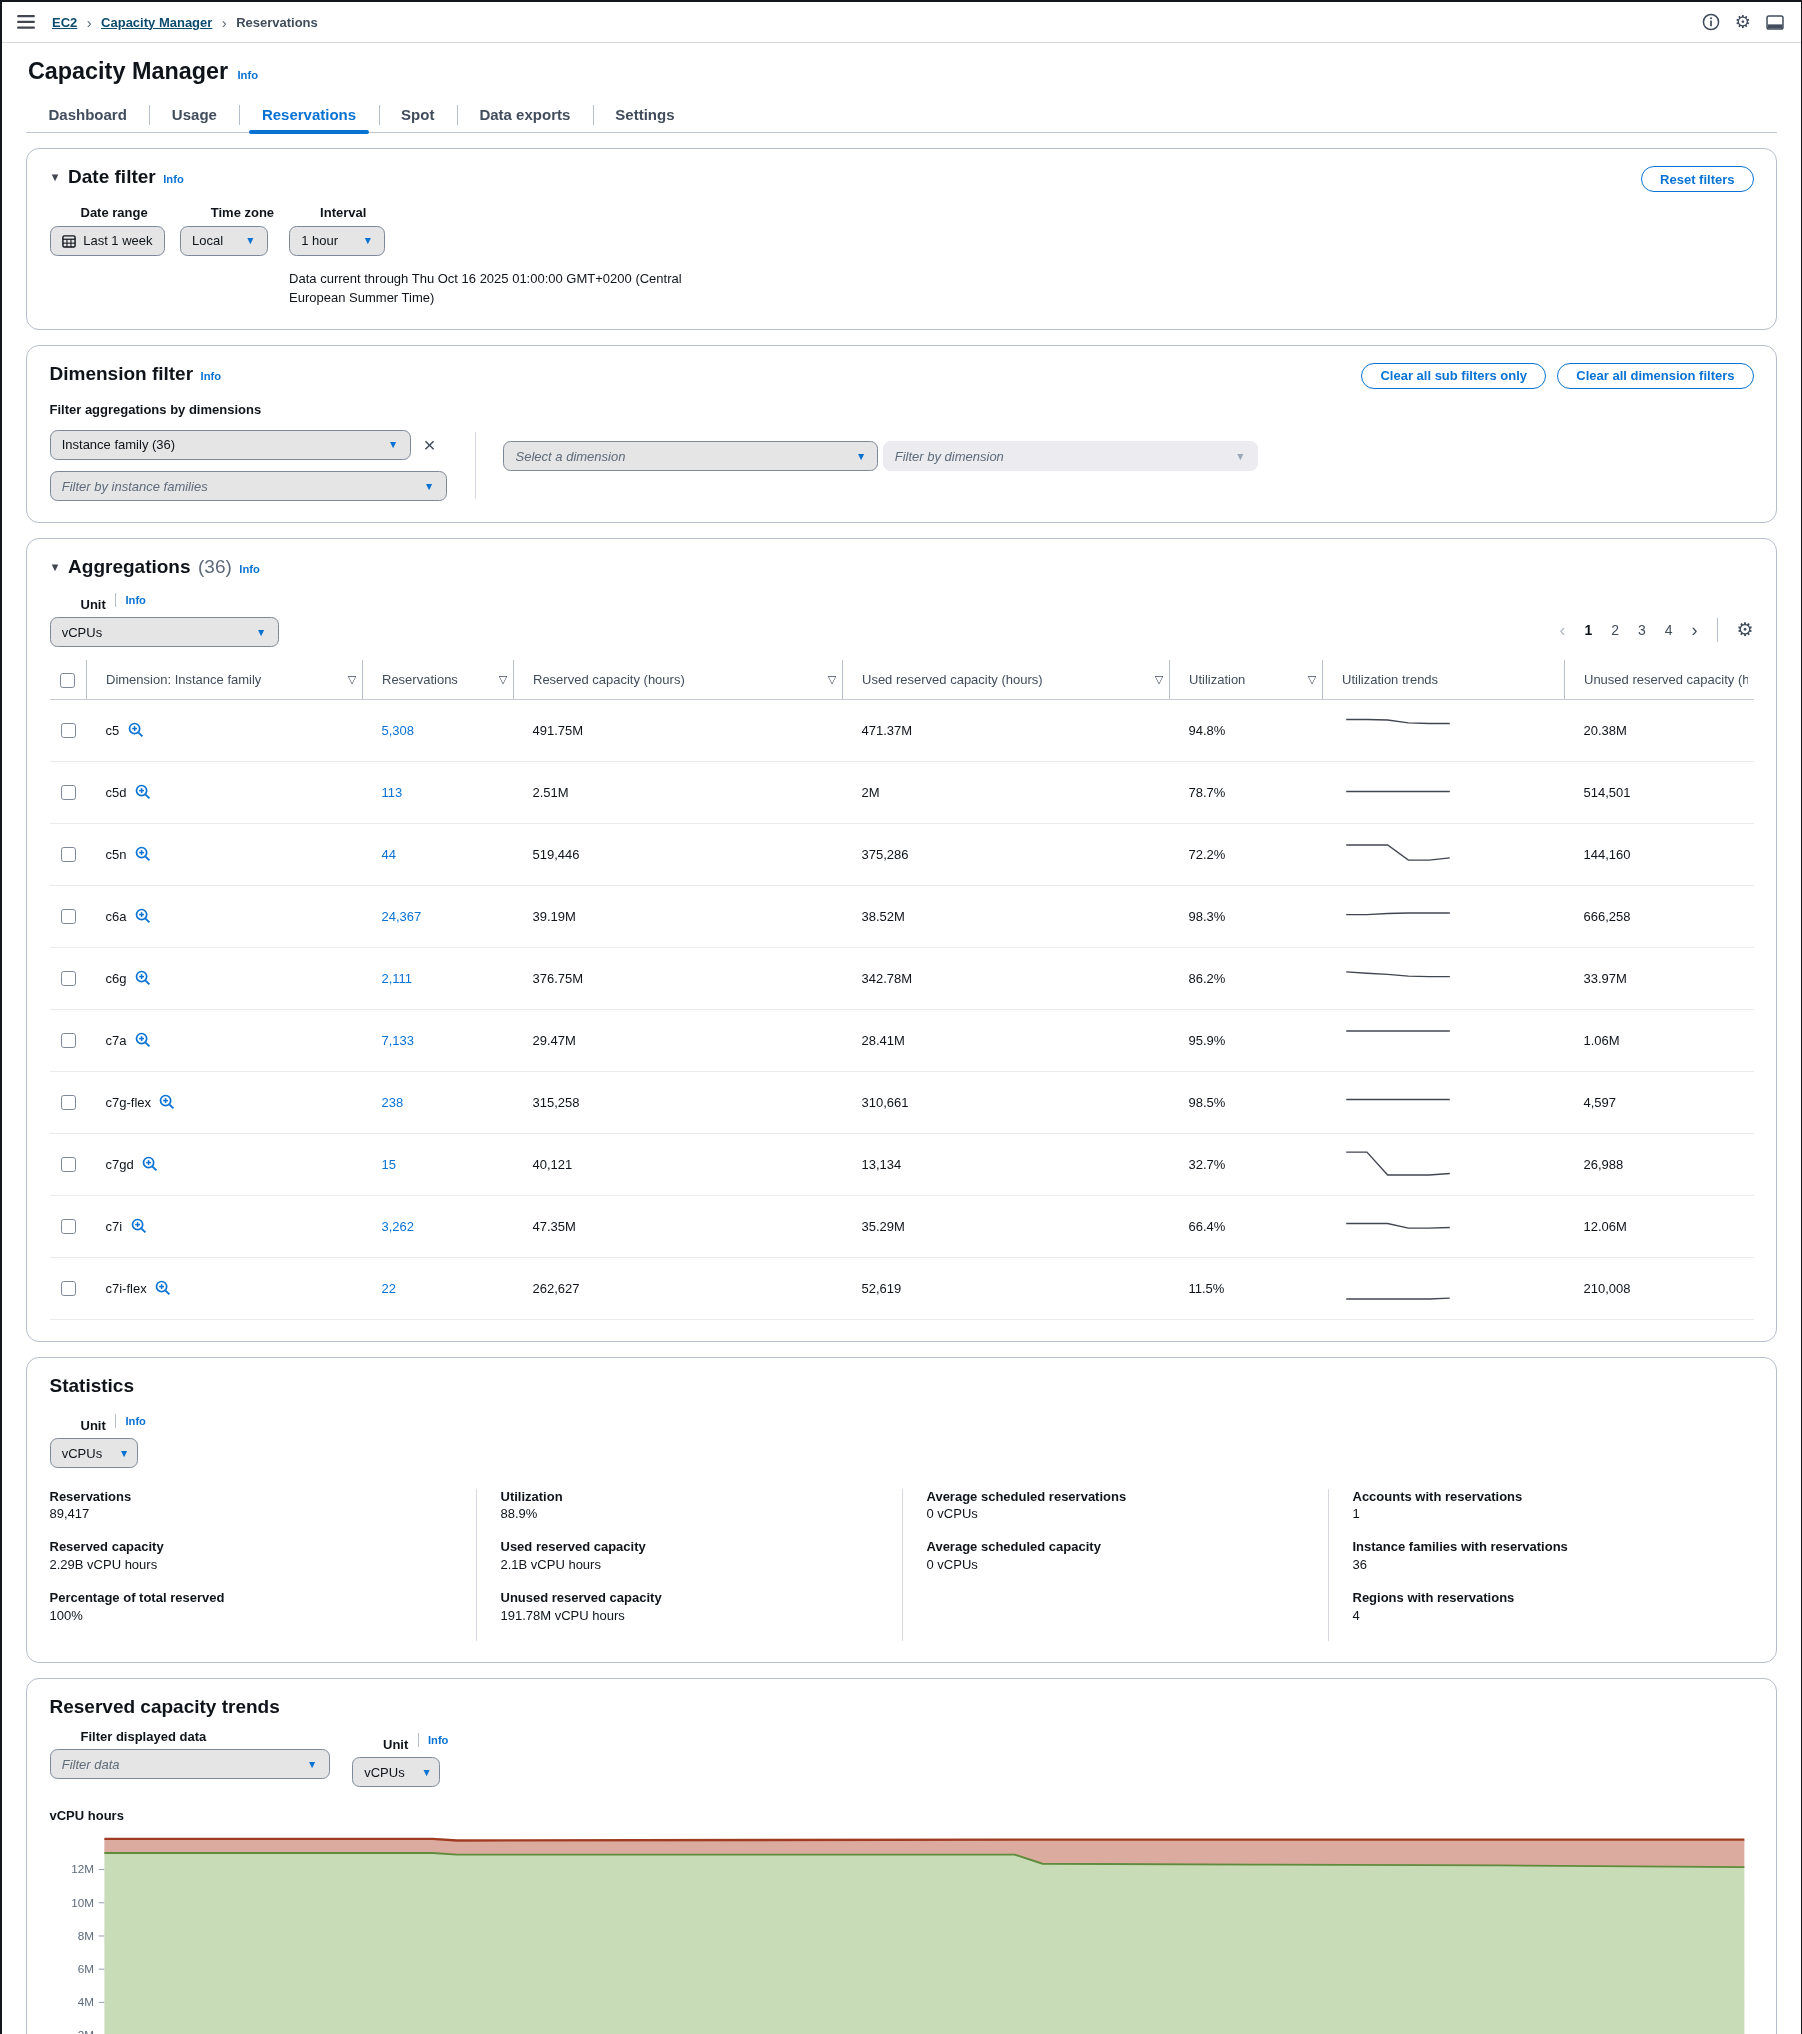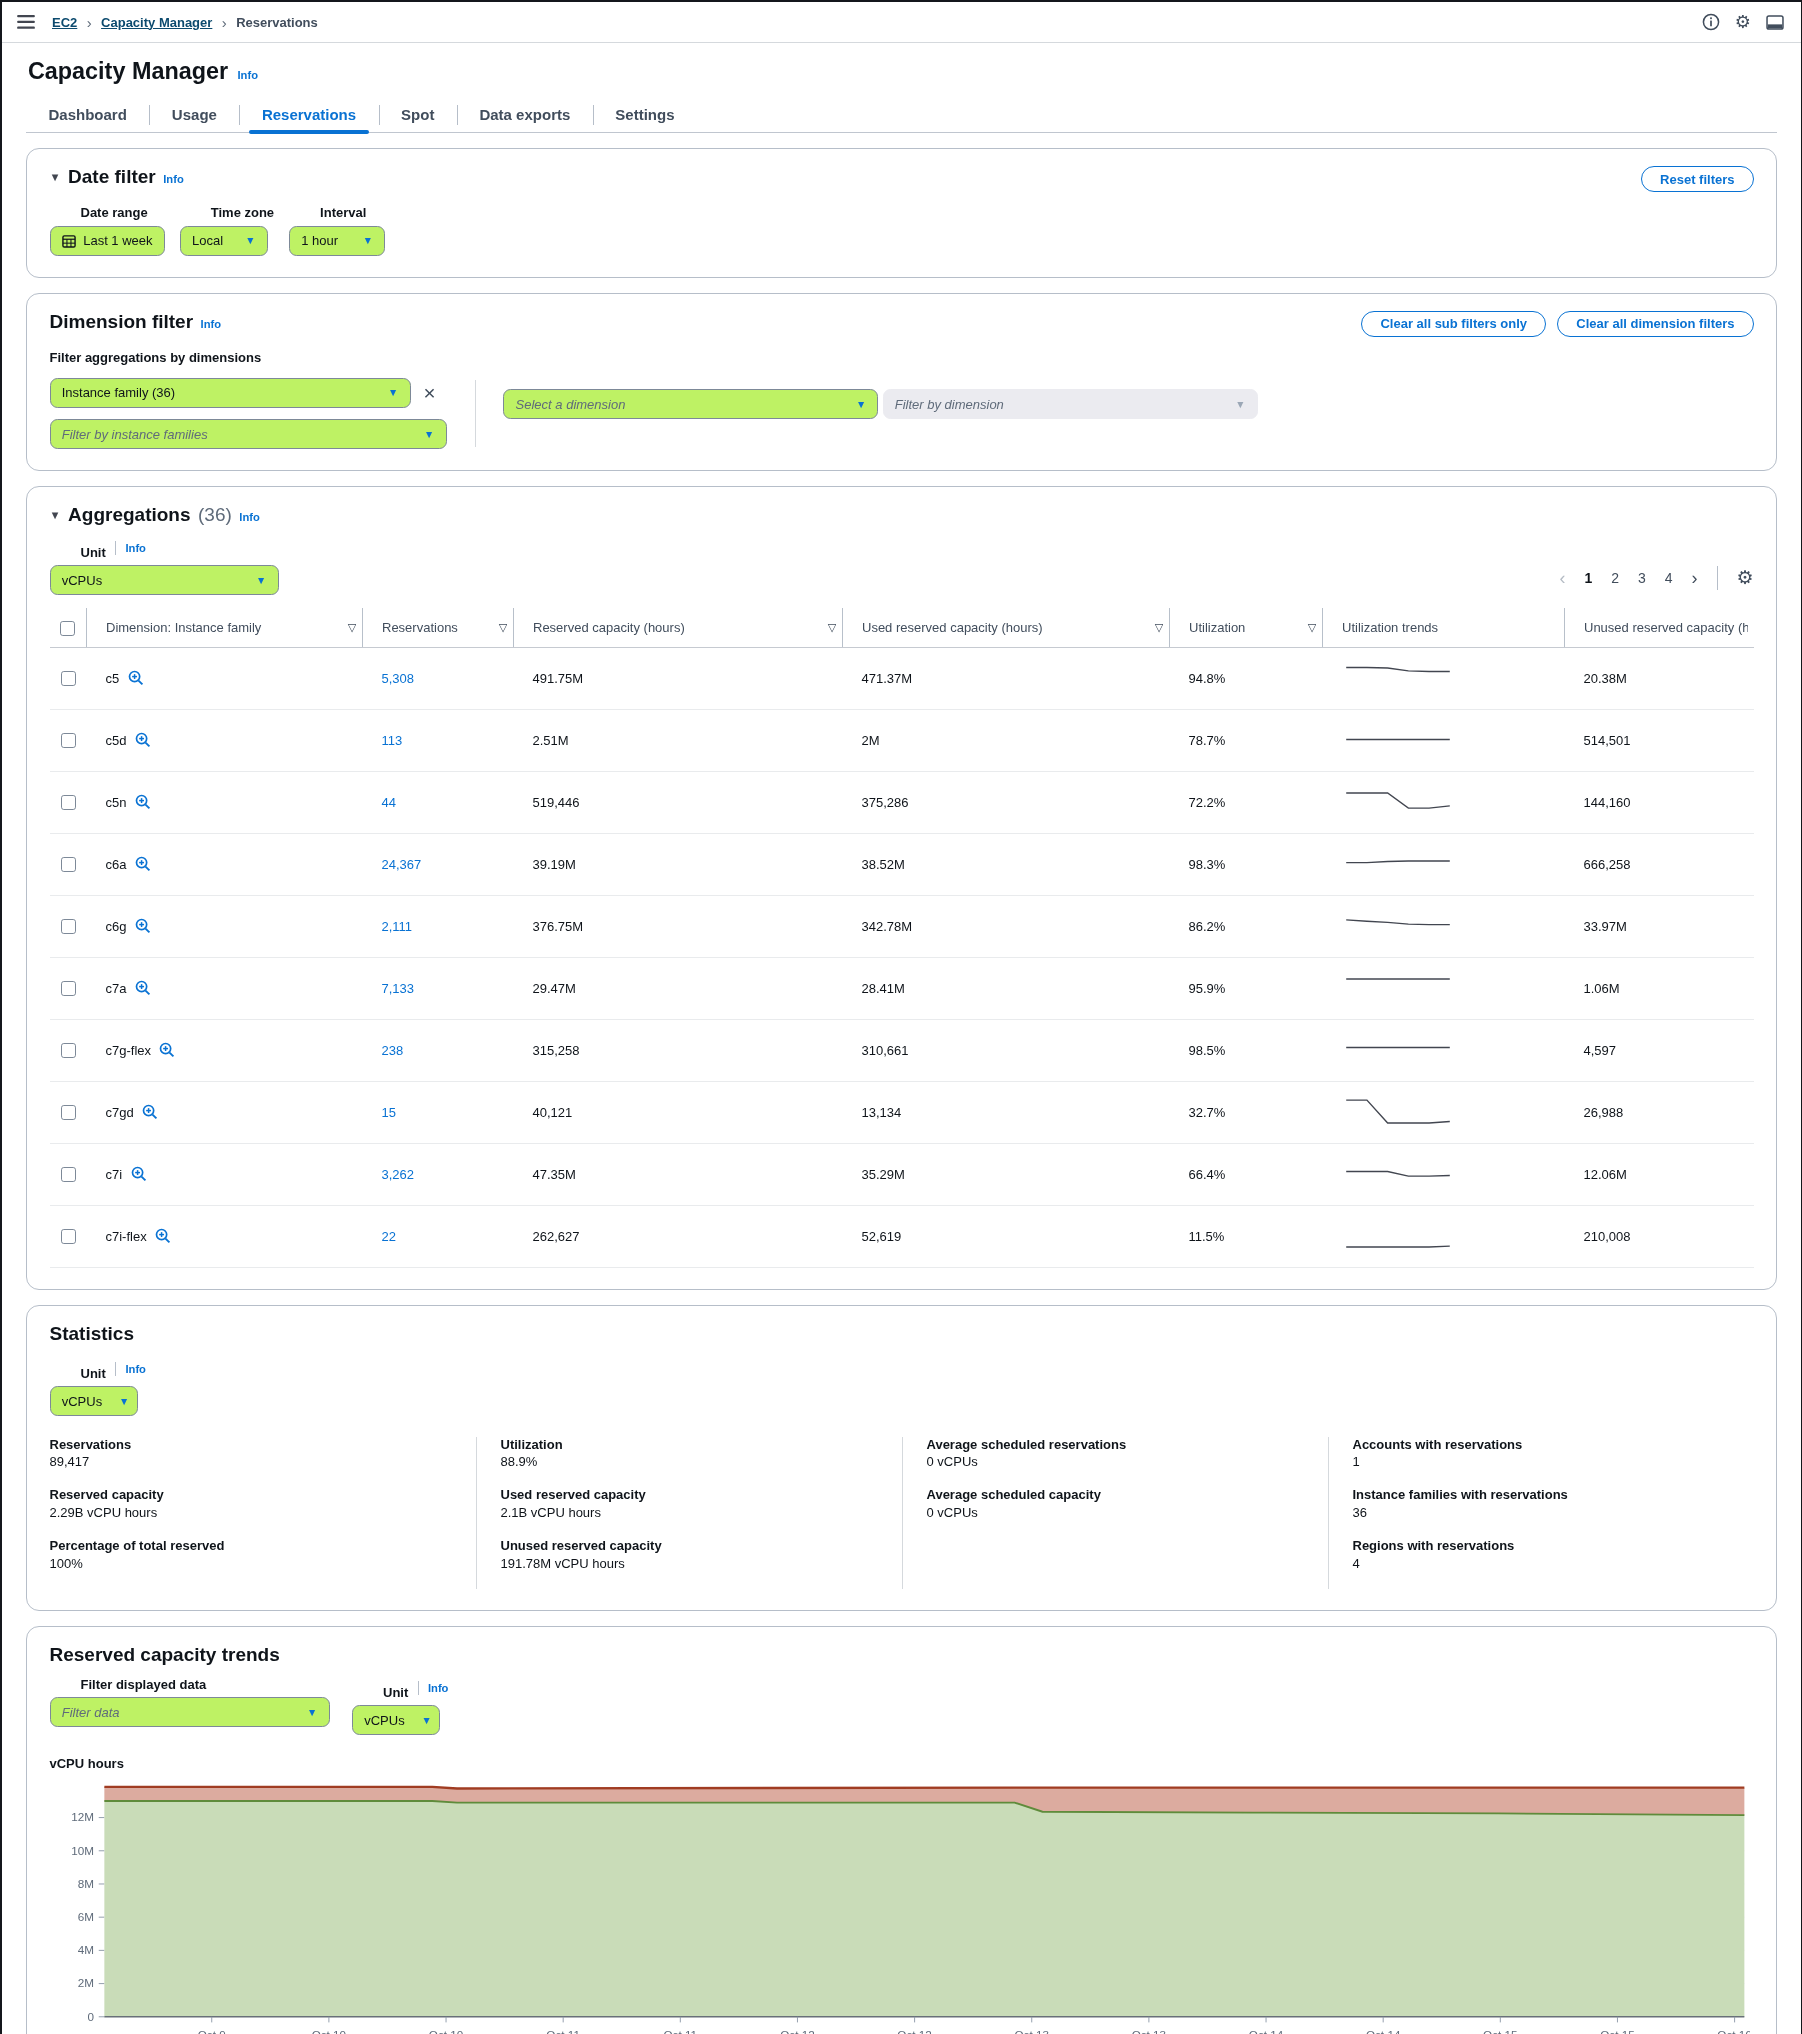--- a/index.html
+++ b/index.html
@@ -35,21 +35,21 @@
   .title-group { display:flex; align-items:baseline; gap:7.5px; }
   .tri { font-size:11.2px; color:#424650; cursor:pointer; align-self:center; }
   h2 { font-size:19px; font-weight:700; }
   .count { font-size:19px; font-weight:400; color:#5f6b7a; }
   .pill { border:1.9px solid #0972d3; color:#0972d3; background:#fff; font-family:inherit; font-size:13px; font-weight:700; padding:4.7px 18px; border-radius:17px; cursor:pointer; white-space:nowrap; }
   .btn-row { display:flex; gap:11.2px; }
 
   
   .fields { display:flex; gap:15px; margin-top:13px; }
   .field label, .lbl { display:block; font-size:13px; font-weight:700; margin-bottom:5.6px;padding-left:31px; }
-  .select, .input-btn { height:30px; border:1.9px solid #7d8998; border-radius:7.5px; background:#bef264; display:inline-flex; align-items:center; gap:7.5px; padding:0 11.2px; font-size:13px; color:#0f141a; cursor:pointer; font-family:inherit; }
+  .select, .input-btn { height:30px; border:1.9px solid #7d8998; border-radius:7.5px; background:#e5e5e5; display:inline-flex; align-items:center; gap:7.5px; padding:0 11.2px; font-size:13px; color:#0f141a; cursor:pointer; font-family:inherit; }
   .caret { color:#0972d3; font-size:10.3px; margin-left:auto; padding-left:9.4px; }
   .ph { font-style:italic; color:#5f6b7a; }
   .select.disabled { background:#ebebf0; border-color:#ebebf0; cursor:default; }
   .select.disabled .caret { color:#9ba7b6; }
   .current { margin-top:13px; font-size:13px; line-height:1.5; max-width:440px; }
 
   
   .subtitle { font-size:13px; font-weight:700; margin-top:13px; }
   .dim-cols { display:flex; margin-top:13px; }
   .dim-divider { width:0.9px; background:#d5d9dd; margin:1.9px 28px; }
@@ -180,20 +180,21 @@
             <span>Local</span>
             <span class="caret">▼</span>
           </div>
         </div>
         <div class="field">
           <label>Interval</label>
           <div class="select" style="width:96px">
             <span>1 hour</span>
             <span class="caret">▼</span>
           </div>
+          <p class="current">Data current through Thu Oct 16 2025 01:00:00 GMT+0200 (Central European Summer Time)</p>
         </div>
       </div>
     </section>
 
     <section class="card">
       <div class="card-head">
         <div class="title-group">
           <h2>Dimension filter</h2>
           <a class="info">Info</a>
         </div>

